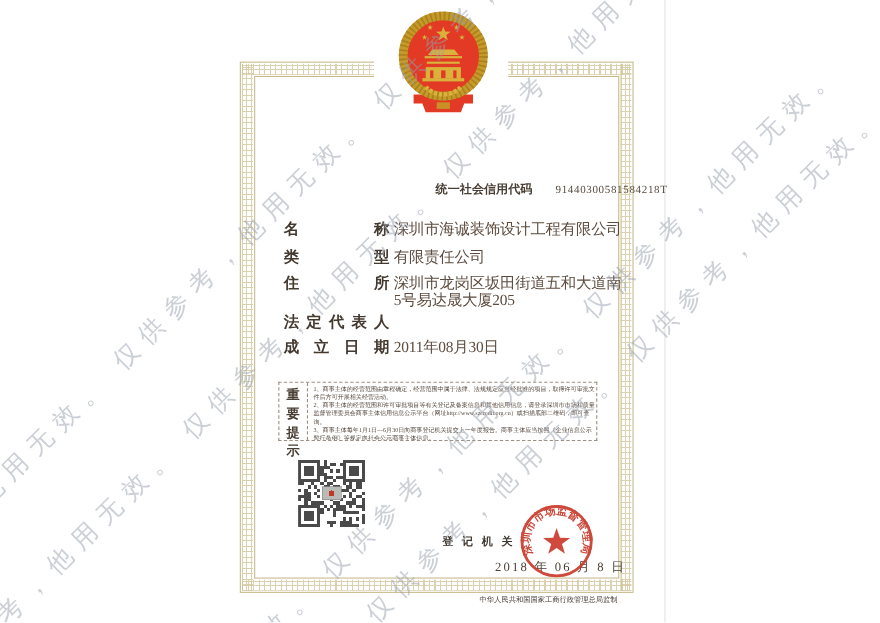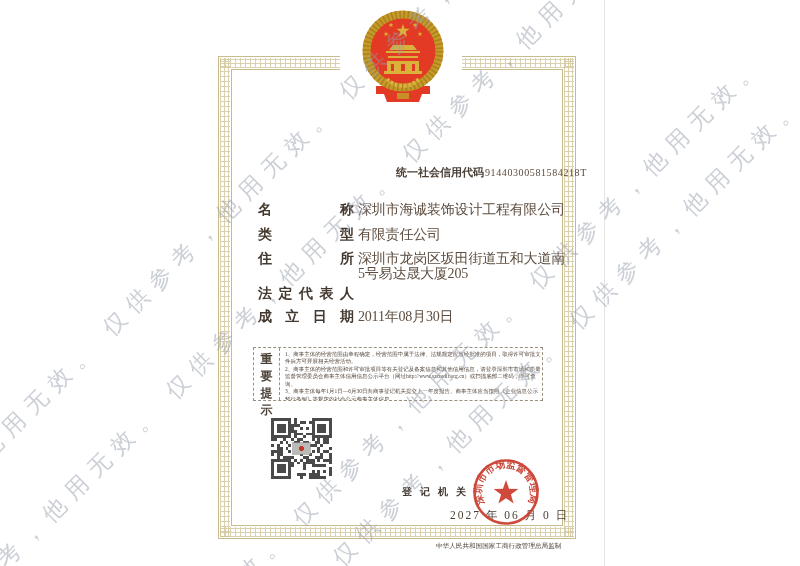--- a/index.html
+++ b/index.html
@@ -22,21 +22,21 @@
   .emblem-gap{position:absolute;left:340px;top:53px;width:122px;height:17px;background:#fff;z-index:2;}
   .emblem{position:absolute;left:357px;top:5px;z-index:3;}
 
   .title{position:absolute;left:244px;top:100px;width:320px;z-index:3;text-align:center;
          font-weight:bold;font-size:46px;letter-spacing:22px;padding-left:22px;line-height:54px;
          background:linear-gradient(178deg,#f6e298 6%,#c99f31 30%,#8a6412 52%,#eed27a 74%,#b08520 96%);
          -webkit-background-clip:text;background-clip:text;color:transparent;
          filter:drop-shadow(1px 1px 0 rgba(109,79,14,.55));}
   .codeline{position:absolute;left:396px;top:162px;z-index:3;white-space:nowrap;}
   .codeline .lbl{font-family:"Liberation Sans","DejaVu Sans",sans-serif;font-weight:bold;font-size:11px;color:#4a3f35;}
-  .codeline .code{font-size:10px;letter-spacing:.6px;color:#5a4a3d;margin-left:1px;}
+  .codeline .code{font-size:10px;letter-spacing:.6px;color:#5a4a3d;margin-left:21px;}
 
   .row{position:absolute;left:258px;z-index:3;width:320px;}
   .j-label{display:inline-flex;justify-content:space-between;width:96px;
            font-family:"Liberation Sans","DejaVu Sans",sans-serif;font-weight:bold;
            font-size:14px;color:#44392f;}
   .row .val{position:absolute;left:100px;top:2px;width:212px;font-size:14px;line-height:15px;
             color:#5d4c3f;letter-spacing:-.2px;}
 
   .notice{position:absolute;left:253px;top:347px;width:288px;height:52px;z-index:3;
           border:1px dashed #9b8f80;display:flex;background:rgba(255,255,255,.2);}
@@ -405,21 +405,21 @@
 
   <svg class="seal" width="92" height="92" viewBox="0 0 92 92">
     <circle cx="46" cy="46" r="31.5" fill="none" stroke="#cc3b2c" stroke-width="2.6"></circle>
     <polygon fill="#cc3b2c" points="0,-7 1.65,-2.27 6.66,-2.16 2.66,0.87 4.11,5.66 0,2.8 -4.11,5.66 -2.66,0.87 -6.66,-2.16 -1.65,-2.27" transform="translate(46,47) scale(1.85)"></polygon>
     <path id="sealArc" d="M24.4,57.5 A24.5,24.5 0 1 1 67.6,57.5" fill="none"></path>
     <text font-size="10" fill="#c53a2b" font-weight="bold">
       <textPath href="#sealArc" textLength="100" lengthAdjust="spacingAndGlyphs">深圳市市场监督管理局</textPath>
     </text>
   </svg>
 
-  <div class="dateline">2027 年 06 月 0 日</div>
+  <div class="dateline">2018 年 06 月 8 日</div>
 
   <div class="footer">中华人民共和国国家工商行政管理总局监制</div>
 
   <div class="wm-layer">
       <div class="wm" style="left: 220px; top: 220px;">仅供参考，他用无效。 仅供参考，他用无效。 仅供参考，他用无效。 </div>
       <div class="wm" style="left: 282.5px; top: 282.5px;">仅供参考，他用无效。 仅供参考，他用无效。 仅供参考，他用无效。 </div>
       <div class="wm" style="left: 410px; top: 410px;">仅供参考，他用无效。 仅供参考，他用无效。 仅供参考，他用无效。 </div>
       <div class="wm" style="left: 450px; top: 450px;">仅供参考，他用无效。 仅供参考，他用无效。 仅供参考，他用无效。 </div>
     </div>
 </div>

